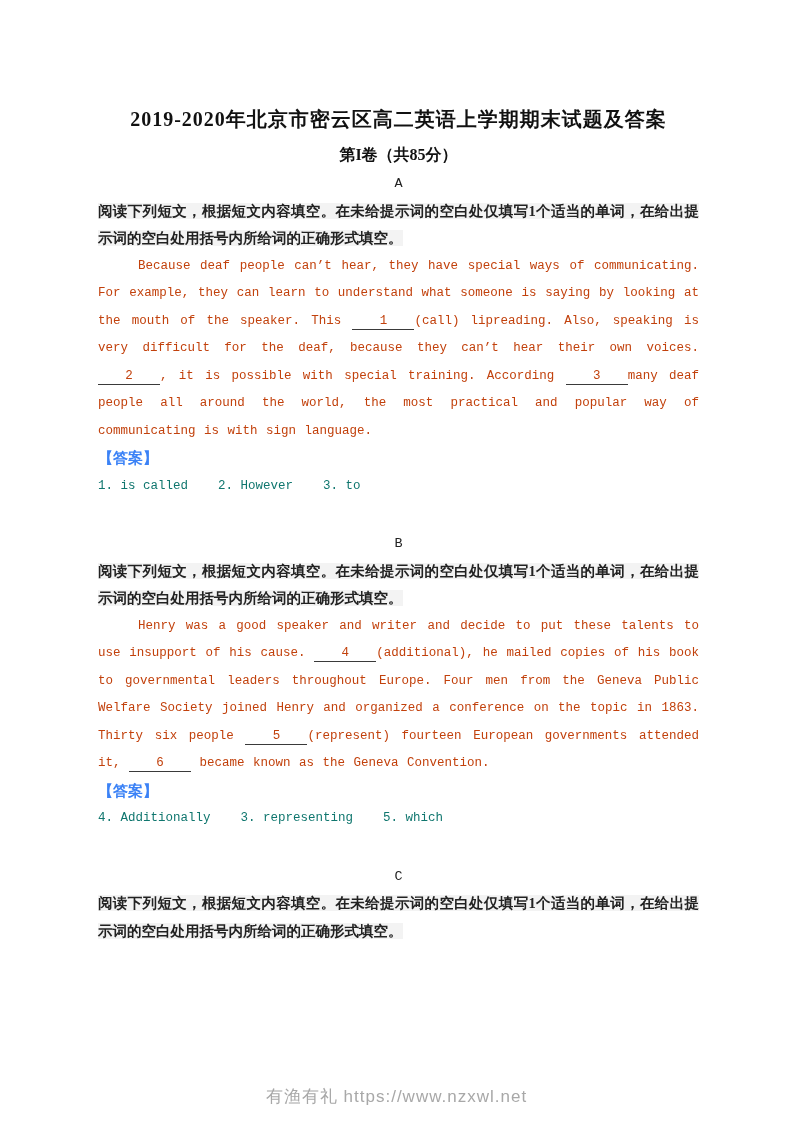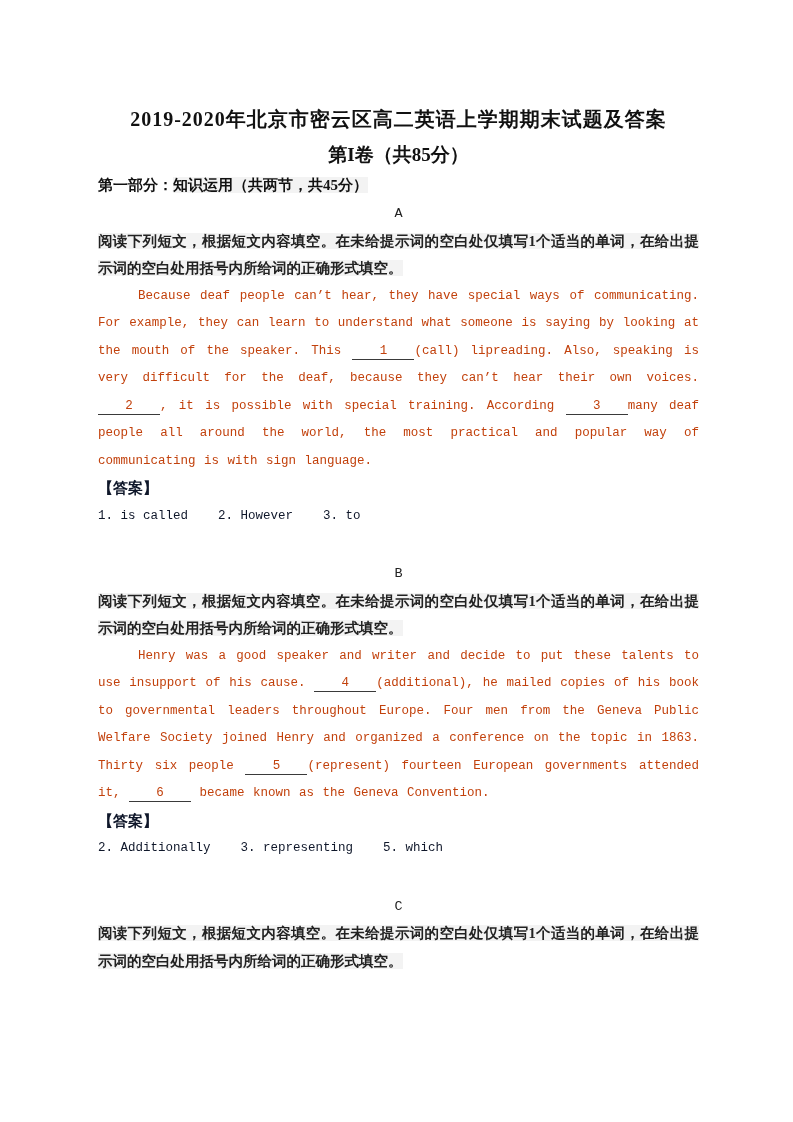--- a/index.html
+++ b/index.html
@@ -20,21 +20,21 @@
     font-size: 20px;
     font-weight: bold;
     color: #111;
     text-align: center;
     letter-spacing: 1px;
     line-height: 30px;
     margin: 0 0 0 0;
   }
   .volume {
     font-family: "Liberation Serif", "DejaVu Serif", serif;
-    font-size: 19px;
+    font-size: 16px;
     font-weight: bold;
     color: #111;
     text-align: center;
     line-height: 30px;
     margin-top: 6px;
   }
   .heading {
     font-family: "Liberation Serif", "DejaVu Serif", serif;
     font-size: 15px;
     font-weight: bold;
@@ -77,27 +77,27 @@
     text-align: center;
     line-height: normal;
     border-bottom: 1px solid #3a3a3a;
     padding-bottom: 1px;
     text-indent: 0;
   }
   .answers-heading {
     font-family: "Liberation Serif", "DejaVu Serif", serif;
     font-size: 15px;
     font-weight: bold;
-    color: #0f172a;
+    color: #3b82f6;
     line-height: 27.5px;
   }
   .answers-line {
     font-family: "Liberation Mono", "DejaVu Sans Mono", monospace;
     font-size: 12.5px;
-    color: #0f172a;
+    color: #0f766e;
     line-height: 27.5px;
   }
   .answers-line span { margin-right: 30px; }
 
   .footer {
     position: absolute;
     left: 0; right: 0;
     bottom: 28px;
     text-align: center;
     font-family: "Liberation Sans", "DejaVu Sans", sans-serif;
@@ -109,42 +109,42 @@
 </head>
 <body>
 
 <div class="page">
   <div class="content">
 
     <h1 class="title">2019-2020年北京市密云区高二英语上学期期末试题及答案</h1>
 
     <div class="volume">第I卷（共85分）</div>
 
-    <div class="heading"><span>第一部分：</span><span class="hl">知识运用（共两节，共45分）</span></div>
 
 
     <div id="sections">
   <section class="exam-section">
     <div class="sec-label">A</div>
     <p class="instruction"><span class="hl">阅读下列短文，根据短文内容填空。在未给提示词的空白处仅填写1个适当的单词，在给出提示词的空白处用括号内所给词的正确形式填空。</span></p>
     <p class="passage">Because deaf people can’t hear, they have special ways of communicating. For example, they can learn to understand what someone is saying by looking at the mouth of the speaker. This <span class="blank">1</span>(call) lipreading. Also, speaking is very difficult for the deaf, because they can’t hear their own voices. <span class="blank">2</span>, it is possible with special training. According <span class="blank">3</span>many deaf people all around the world, the most practical and popular way of communicating is with sign language.</p>
     <div class="answers-heading">【答案】</div>
     <div class="answers-line"><span>1. is called</span><span>2. However</span><span>3. to</span></div>
   </section>
 
   <section class="exam-section">
     <div class="sec-label">B</div>
     <p class="instruction"><span class="hl">阅读下列短文，根据短文内容填空。在未给提示词的空白处仅填写1个适当的单词，在给出提示词的空白处用括号内所给词的正确形式填空。</span></p>
     <p class="passage">Henry was a good speaker and writer and decide to put these talents to use insupport of his cause. <span class="blank">4</span>(additional), he mailed copies of his book to governmental leaders throughout Europe. Four men from the Geneva Public Welfare Society joined Henry and organized a conference on the topic in 1863. Thirty six people <span class="blank">5</span>(represent) fourteen European governments attended it, <span class="blank">6</span> became known as the Geneva Convention.</p>
     <div class="answers-heading">【答案】</div>
-    <div class="answers-line"><span>2. Additionally</span><span>3. representing</span><span>5. which</span></div>
+    <div class="answers-line"><span>4. Additionally</span><span>3. representing</span><span>5. which</span></div>
   </section>
 
   <section class="exam-section">
     <div class="sec-label">C</div>
     <p class="instruction"><span class="hl">阅读下列短文，根据短文内容填空。在未给提示词的空白处仅填写1个适当的单词，在给出提示词的空白处用括号内所给词的正确形式填空。</span></p>
 
   </section>
 </div>
 
   </div>
 
+  <div class="footer">有渔有礼 https://www.nzxwl.net</div>
 </div>
 
 </body></html>

